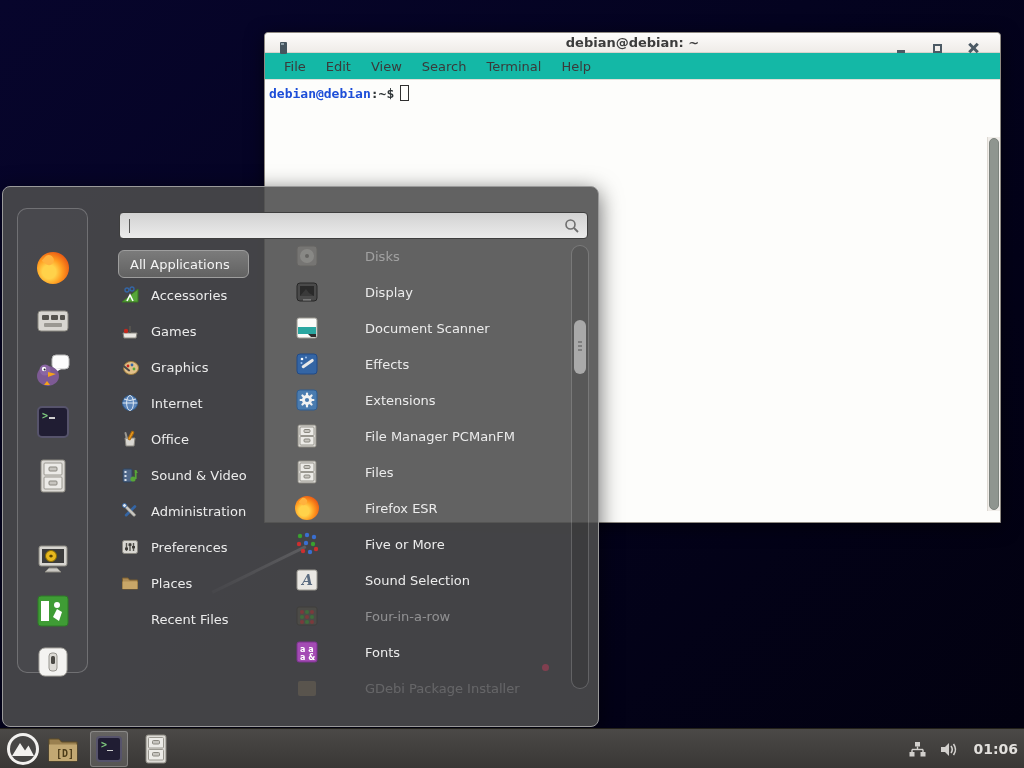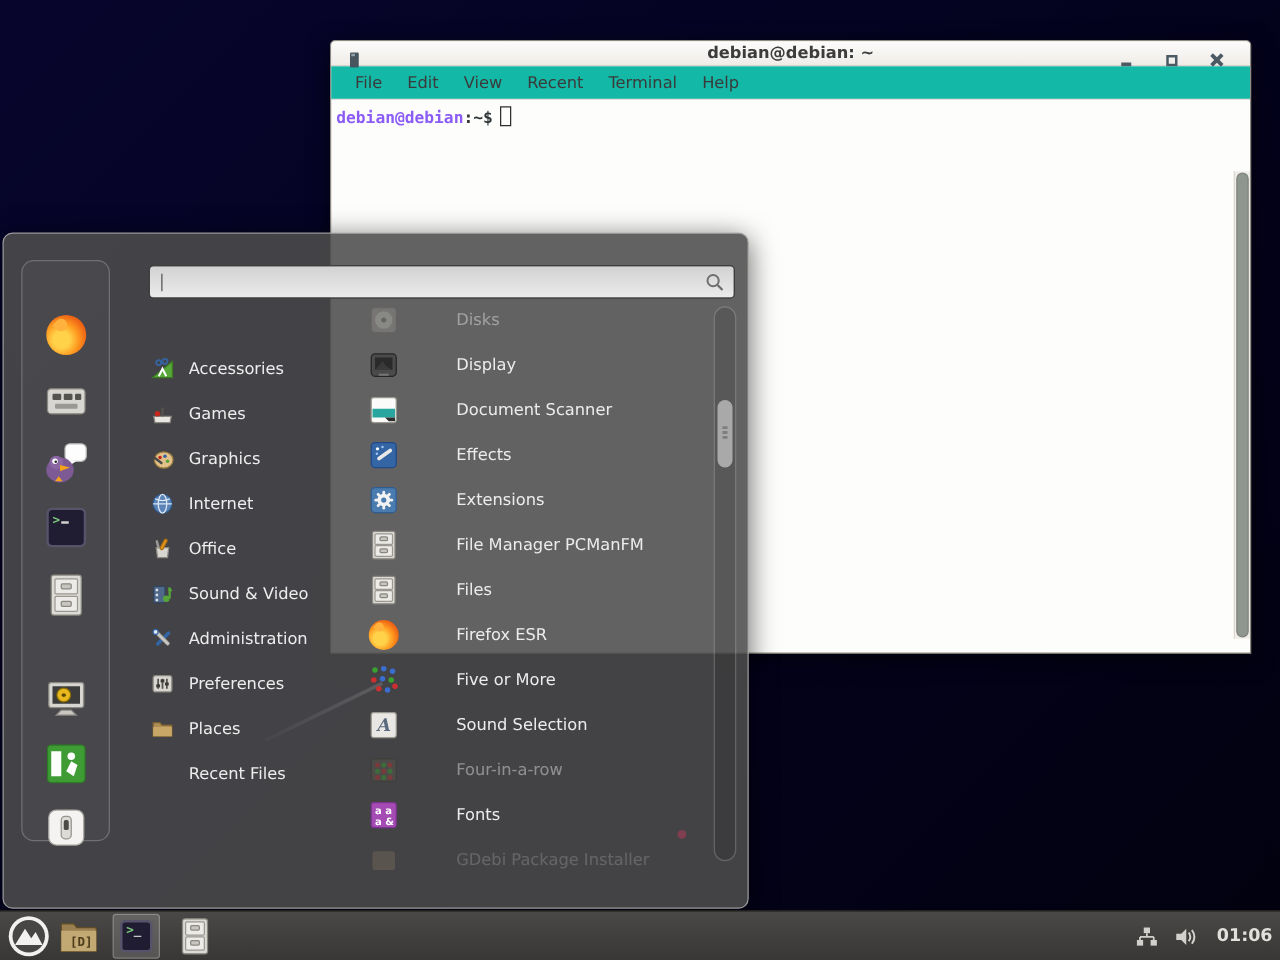--- a/index.html
+++ b/index.html
@@ -32,21 +32,21 @@
   .glyph-close { position:relative; width:10px; height:10px; }
   .glyph-close::before,.glyph-close::after { content:""; position:absolute; left:4px; top:-1px; width:3px; height:12px; background:#4c5a64; }
   .glyph-close::before { transform:rotate(45deg);} .glyph-close::after { transform:rotate(-45deg);}
   .menubar {
     height:27px; background:#14b8a6; border-bottom:1px solid #e2dfd8;
     display:flex; align-items:center; padding-left:9px; font-size:13px; color:#3a3a3a;
   }
   .menubar span { padding:0 10px; }
   .term-body { position:relative; height:431px; padding:5px 0 0 4px;
     font-family:"DejaVu Sans Mono","Liberation Mono",monospace; font-size:13px; font-weight:bold; }
-  .p-user { color:#8b5cf6; } .p-rest { color:#2e3436; }
+  .p-user { color:#1d4ed8; } .p-rest { color:#2e3436; }
   .p-cursor { display:inline-block; width:9px; height:16px; border:1px solid #2f2f2f; margin-left:6px; vertical-align:-3px; }
   .term-scroll { position:absolute; right:0; top:57px; bottom:0; width:13px;
     background:#f0ede9; border-left:1px solid #ddd9d2; }
   .term-thumb { position:absolute; left:1px; right:1px; top:1px; bottom:1px;
     background:#8f958f; border:1px solid #7d837d; border-radius:6px; }
 
   
   .menu-panel {
     position:absolute; left:2px; top:186px; width:597px; height:541px;
     background:rgba(76,76,76,0.88); border:1px solid #9a9a9a; border-radius:8px;
@@ -131,21 +131,21 @@
         <div class="glyph-max"></div>
       </div>
     <div class="winbtn close">
         <div class="glyph-close"></div>
       </div>
   </div>
   <div class="menubar">
     <span>File</span>
     <span>Edit</span>
     <span>View</span>
-    <span>Recent</span>
+    <span>Search</span>
     <span>Terminal</span>
     <span>Help</span>
   </div>
   <div class="term-body">
     <span class="p-user">debian@debian</span><span class="p-rest">:~$</span><span class="p-cursor"></span>
     <div class="term-scroll">
       <div class="term-thumb"></div>
     </div>
   </div>
 </div>
@@ -223,20 +223,23 @@
     </div>
     <div class="fav-btn" style="top:434px">
       <svg width="32" height="32" viewBox="0 0 32 32">
         <rect x="2" y="2" width="28" height="28" rx="6" fill="#f4f3f1" stroke="#a8a6a0"></rect>
         <rect x="12" y="7" width="8" height="18" rx="3" fill="#dddbd6" stroke="#97958f"></rect>
         <rect x="14" y="10" width="4" height="8" rx="1.5" fill="#4c4a46"></rect>
       </svg>
     </div>
   </div>
 
+  <div class="allapps-btn">
+    <span>All Applications</span>
+  </div>
 
   <div class="cat-list">
     <div class="cat-row">
       <span class="cat-ico">
         <svg width="18" height="18" viewBox="0 0 18 18">
             <polygon points="1,16 17,16 17,3" fill="#57a639" stroke="#3b7a22"></polygon>
             <path d="M6 15 L9 9 L12 15" fill="none" stroke="#fff" stroke-width="1.6"></path>
             <circle cx="6" cy="4" r="2" fill="none" stroke="#3465a4" stroke-width="1.4"></circle>
             <circle cx="11" cy="3" r="2" fill="none" stroke="#3465a4" stroke-width="1.4"></circle>
           </svg>

